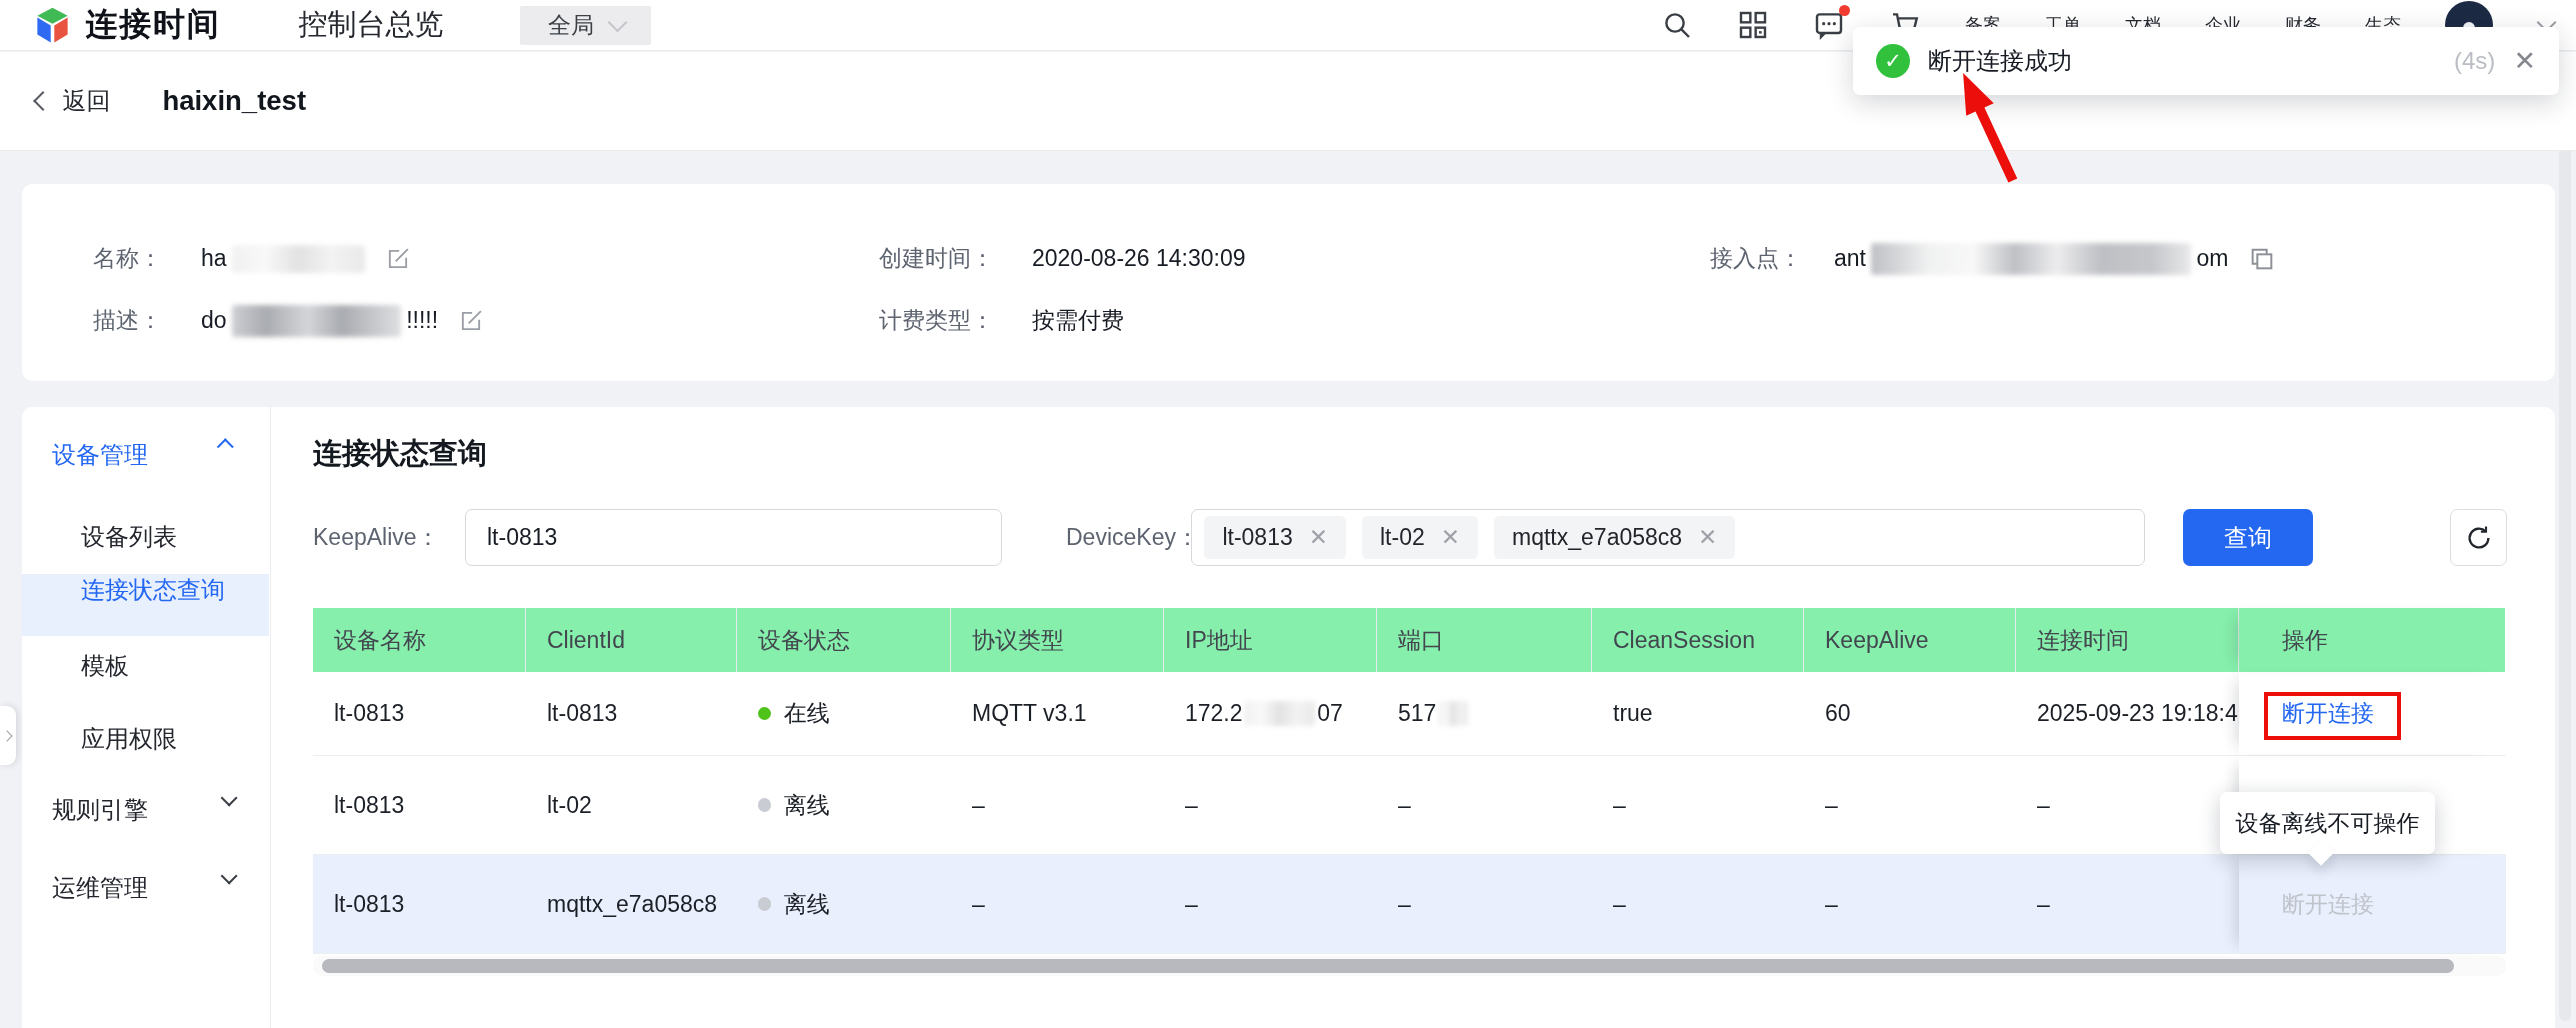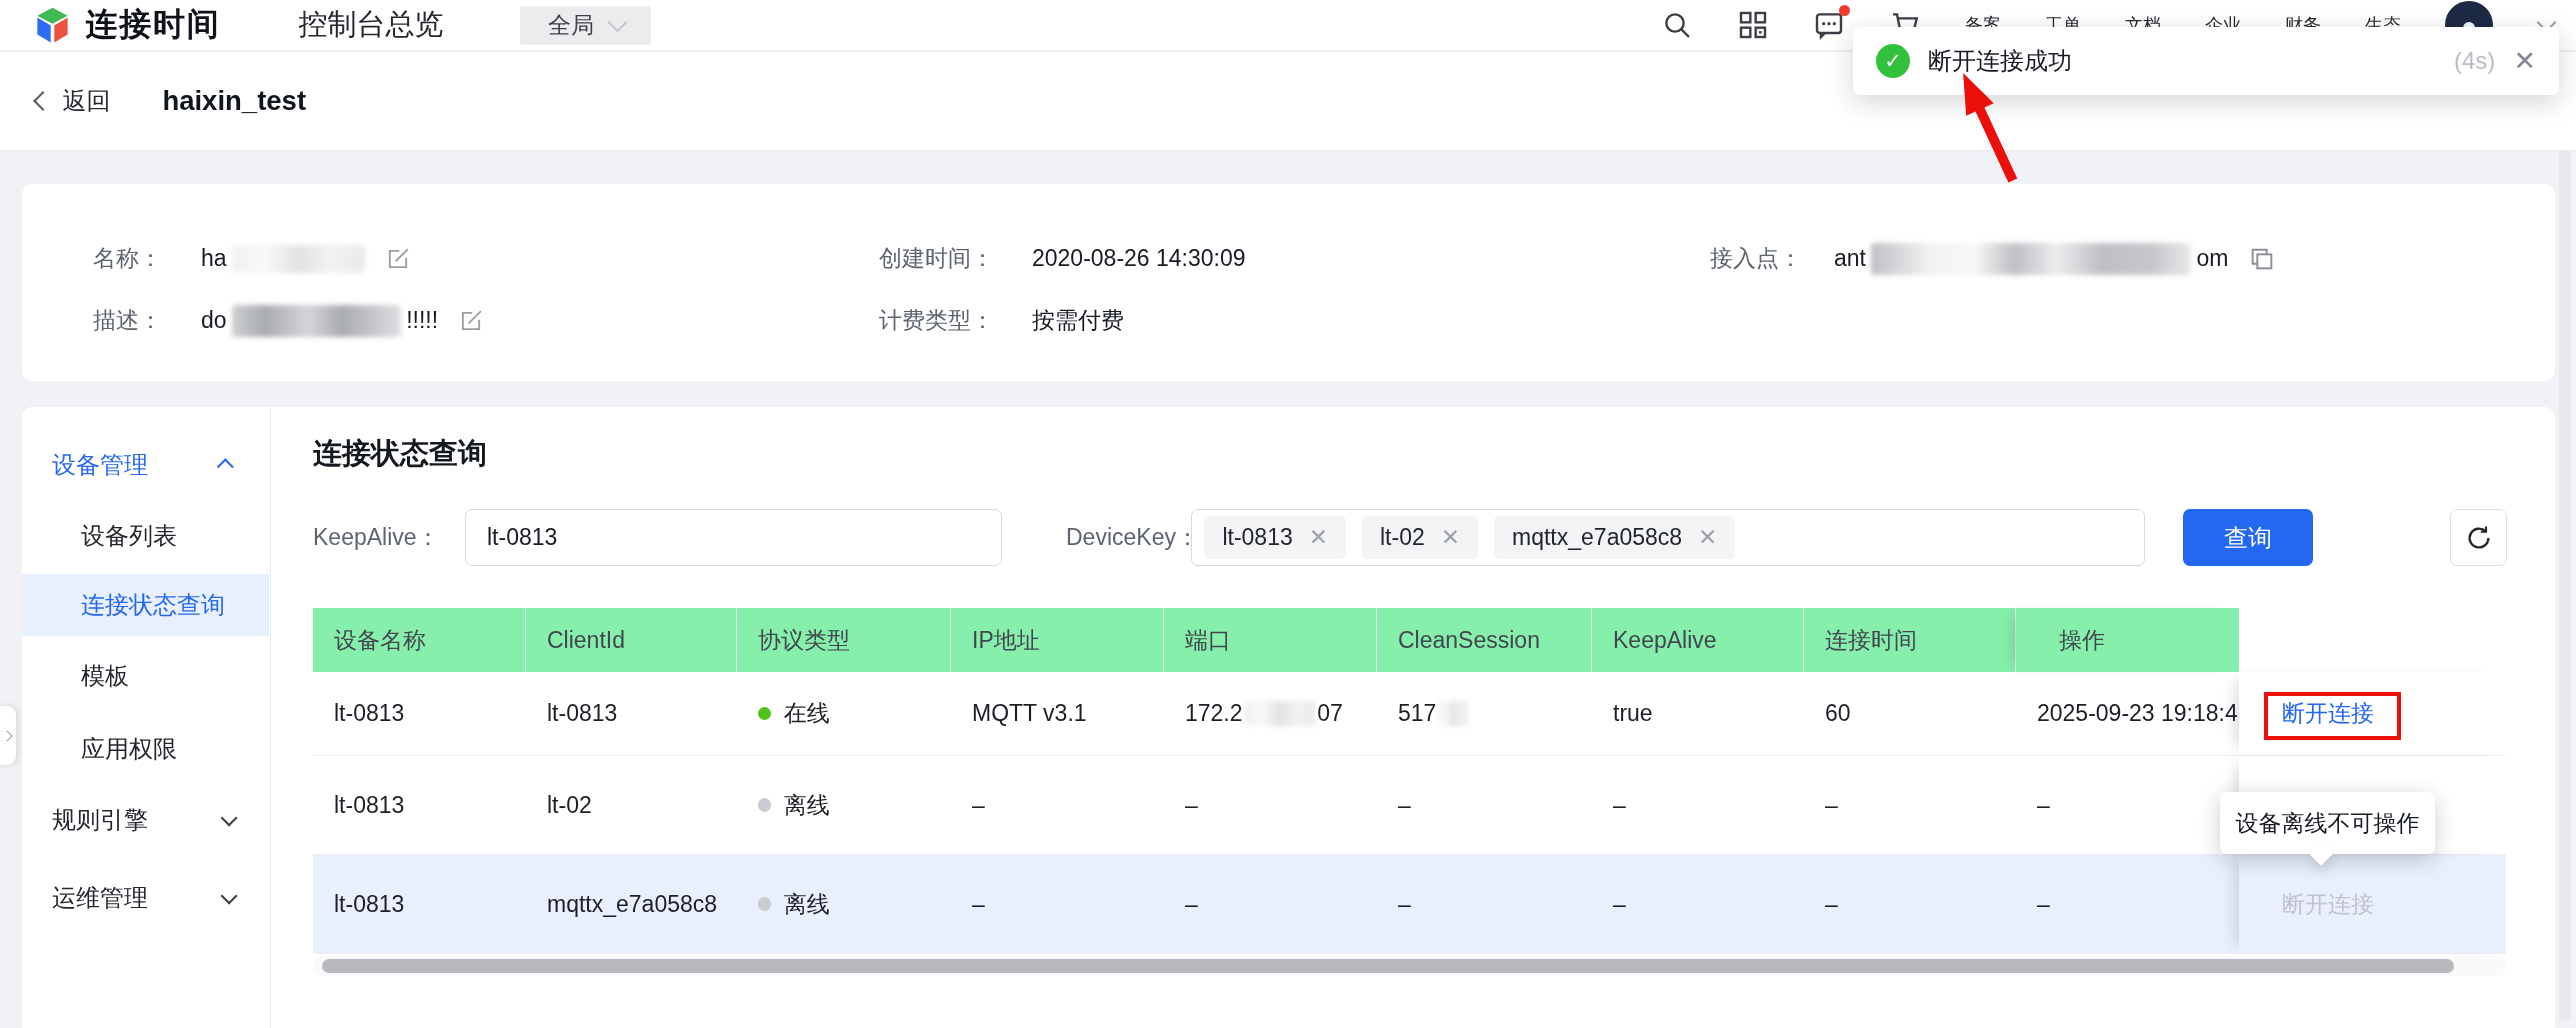--- a/index.html
+++ b/index.html
@@ -36,21 +36,21 @@
   .info-label{color:#5d6470;}
   .info-value{color:#171b23;display:flex;align-items:center;gap:5.3px;}
   .redact{display:inline-block;height:28px;border-radius:3.6px;filter:blur(2.7px);opacity:.75;}
   .redact.light{background:linear-gradient(90deg,#ececec 0%,#f7f7f7 25%,#d9d9d9 50%,#efefef 75%,#e2e2e2 100%);}
   .redact.dark{background:linear-gradient(90deg,#bdbfc4 0%,#8d9097 20%,#c6c8cc 45%,#8d9097 65%,#d4d5d8 100%);}
   .redact.mixed{background:linear-gradient(90deg,#a9abb1 0%,#eceded 18%,#f6f6f6 32%,#a9abb1 45%,#e7e7e9 58%,#a9abb1 72%,#b3b5ba 88%,#e2e2e4 100%);}
   .mini-ic{display:inline-flex;margin-left:14px;cursor:pointer;}
 
   
   .sidebar{position:absolute;left:0;top:0;width:249px;height:100%;border-right:1.8px solid #eaebef;background:#fff;}
-  .menu-item{position:absolute;left:0;width:247px;display:flex;align-items:center;cursor:pointer;color:#23262d;font-size:24px;}
+  .menu-item{position:absolute;left:0;width:247px;display:flex;cursor:pointer;color:#23262d;font-size:24px;}
   .menu-top{padding-left:30px;justify-content:space-between;padding-right:36px;}
   .menu-sub{padding-left:59px;}
   .menu-item.active{background:#e9f0fd;color:#2468f2;}
   .menu-item.blue{color:#2468f2;}
   .chev-up{width:12.4px;height:12.4px;border-left:2.7px solid #2468f2;border-top:2.7px solid #2468f2;transform:rotate(45deg) translateY(2.7px);}
   .chev-dn{width:12.4px;height:12.4px;border-right:2.7px solid #3a3e45;border-bottom:2.7px solid #3a3e45;transform:rotate(45deg) translateY(-2.7px);}
   .collapse-tab{position:absolute;left:0;top:706px;width:16px;height:59px;background:#fff;border-radius:0 9px 9px 0;box-shadow:1.8px 0 7px rgba(0,0,0,.12);display:flex;align-items:center;justify-content:center;z-index:3;cursor:pointer;}
   .collapse-tab span{width:8px;height:8px;border-right:1.8px solid #9da0a7;border-top:1.8px solid #9da0a7;transform:rotate(45deg);margin-left:-2.7px;}
 
   
@@ -233,21 +233,21 @@
     </div>
   </div>
 
   <div class="card main-card">
 
     <div class="sidebar">
       <div class="menu-item menu-top blue" style="top:32px;height:52px;">
         <span>设备管理</span>
         <span class="chev-up"></span>
       </div>
-      <div class="menu-item menu-sub" style="top:103px;height:52px;">
+      <div class="menu-item menu-sub" style="top:114px;height:52px;">
         <span>设备列表</span>
       </div>
       <div class="menu-item menu-sub active" style="top:167px;height:62px;">
         <span>连接状态查询</span>
       </div>
       <div class="menu-item menu-sub" style="top:243px;height:52px;">
         <span>模板</span>
       </div>
       <div class="menu-item menu-sub" style="top:316px;height:52px;">
         <span>应用权限</span>
@@ -293,20 +293,21 @@
             <path d="M19.5 12a7.5 7.5 0 1 1-2.2-5.3"></path>
               <path d="M17.6 2.8v4.1h-4.1" stroke-width="1.7"></path>
           </svg>
         </div>
       </div>
 
       <div class="tbl">
         <div class="t-row t-head">
           <div class="t-cell">设备名称</div>
           <div class="t-cell">ClientId</div>
+          <div class="t-cell">设备状态</div>
           <div class="t-cell">协议类型</div>
           <div class="t-cell">IP地址</div>
           <div class="t-cell">端口</div>
           <div class="t-cell">CleanSession</div>
           <div class="t-cell">KeepAlive</div>
           <div class="t-cell">连接时间</div>
           <div class="t-cell t-action">操作</div>
         </div>
 
         <div class="t-body">

